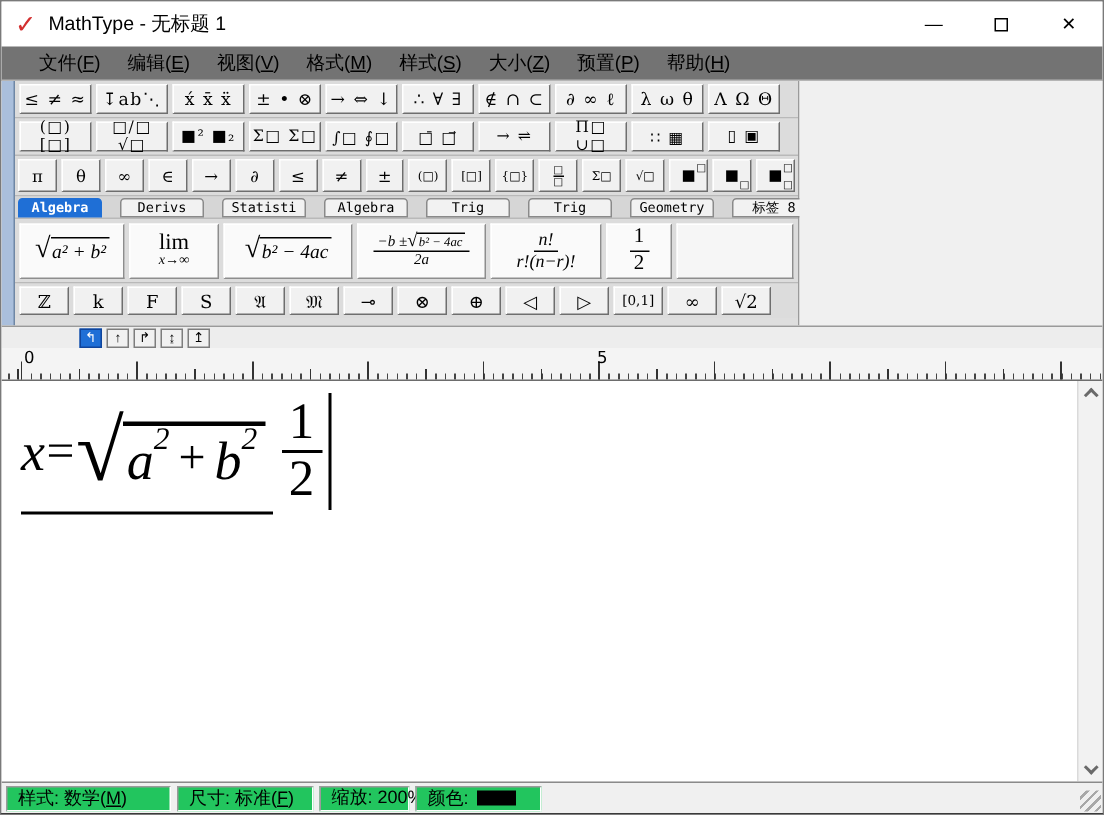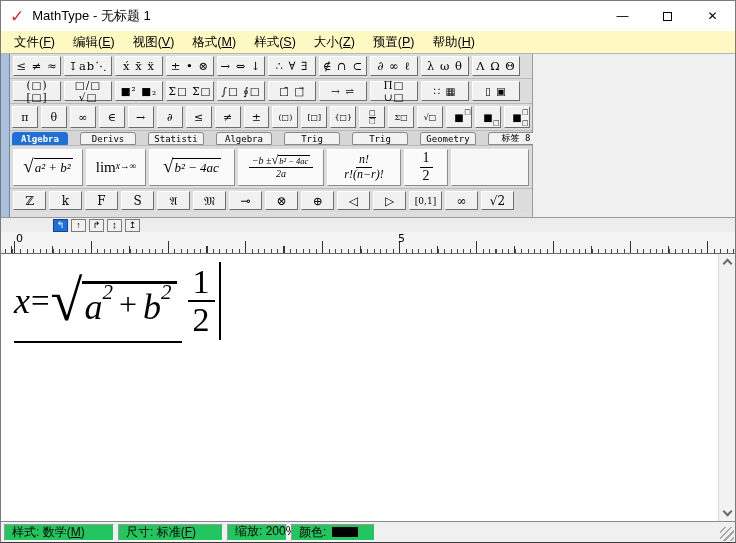--- a/index.html
+++ b/index.html
@@ -7,21 +7,21 @@
   .win{width:736px;height:543px;background:#fff;border:1px solid #7a7a7a;border-bottom-color:#3a3a3a;
        display:flex;flex-direction:column;font-family:"Liberation Sans","DejaVu Sans",sans-serif;color:#000;overflow:hidden;}
   
   .titlebar{height:30px;flex:0 0 30px;display:flex;align-items:center;background:#fff;}
   .logo{color:#d32f2f;font-weight:bold;font-size:17px;margin:0 8px 0 9px;line-height:1;}
   .title{font-size:13px;}
   .tb-sp{flex:1;}
   .wbtn{width:45px;height:30px;display:flex;align-items:center;justify-content:center;font-size:12px;}
   .maxbox{width:9px;height:9px;border:1px solid #000;display:inline-block;}
   
-  .menubar{height:23px;flex:0 0 23px;display:flex;align-items:center;background:#fef9c3;border-bottom:1px solid #b5b5b5;padding-left:4px;}
+  .menubar{height:23px;flex:0 0 23px;display:flex;align-items:center;background:#737373;border-bottom:1px solid #b5b5b5;padding-left:16px;}
   .mitem{font-size:12.5px;padding:3px 9px;}
   
   .toolzone{height:163px;flex:0 0 163px;display:flex;background:#f0f0f0;}
   .strip{width:9px;background:#aabfdc;border-right:1px solid #6f87a5;}
   .panel{width:523px;background:#dedede;border-right:1px solid #9a9a9a;display:flex;flex-direction:column;}
   .zonefill{flex:1;background:#f0f0f0;}
   .prow{display:flex;align-items:center;gap:3px;padding:2px 3px;border-bottom:1px solid #b9b9b9;background:#dcdcdc;}
   .pb{background:#f1f1f1;border:1px solid;border-color:#ffffff #6e6e6e #6e6e6e #ffffff;
       display:flex;align-items:center;justify-content:center;padding:0;color:#000;
       font-family:"DejaVu Serif","Liberation Serif",serif;}
@@ -46,21 +46,21 @@
        font-family:"Liberation Serif","DejaVu Serif",serif;font-style:italic;font-size:13px;}
   .tpl-fill{flex:1;height:37px;background:#f6f6f6;border:1px solid;border-color:#ffffff #8d8d8d #8d8d8d #ffffff;}
   .rowF .pb{width:33px;height:19px;font-size:12px;}
   .rowF{border-bottom:none;}
   
   .mrad{display:inline-flex;align-items:flex-start;}
   .mrad .rs{font-size:1.45em;line-height:0.82;font-style:normal;}
   .mrad .rc{border-top:1.5px solid #000;padding:1px 2px 0 1px;}
   .mfrac{display:inline-flex;flex-direction:column;align-items:center;line-height:1.15;}
   .mfrac .n{border-bottom:1px solid #000;padding:0 3px;}
-  .mlim{display:inline-flex;flex-direction:row;align-items:center;line-height:1;}
+  .mlim{display:inline-flex;flex-direction:column;align-items:center;line-height:1;}
   .mlim .t{font-size:15px;font-style:normal;}
   .mlim .b{font-size:9.5px;}
   
   .tabstops{height:15px;flex:0 0 15px;background:#ededed;border-top:1px solid #9a9a9a;display:flex;align-items:center;gap:3px;padding-left:52px;}
   .ts{width:15px;height:13px;font-size:9px;display:flex;align-items:center;justify-content:center;
       background:#f1f1f1;border:1px solid #7d7d7d;color:#000;padding:0;}
   .ts.sel{background:#1f6fd6;color:#fff;border-color:#10459c;}
   
   .ruler{height:22px;flex:0 0 22px;background:#f4f4f4;border-bottom:1px solid #6d6d6d;position:relative;
          background-image:
@@ -89,21 +89,21 @@
   
   .vscroll{position:absolute;top:0;right:0;bottom:0;width:17px;background:#f2f2f2;border-left:1px solid #dadada;
            display:flex;flex-direction:column;align-items:center;justify-content:space-between;padding:6px 0;}
   .chev{width:7px;height:7px;border-left:2px solid #6a6a6a;border-top:2px solid #6a6a6a;}
   .chev.up{transform:rotate(45deg);}
   .chev.down{transform:rotate(225deg);}
   
   .status{height:21px;flex:0 0 21px;background:#f0f0f0;border-top:1px solid #8a8a8a;display:flex;align-items:center;gap:4px;padding:0 3px;position:relative;}
   .scell{height:17px;background:#22c55e;border:1px solid;border-color:#9a9a9a #ffffff #ffffff #9a9a9a;
          font-size:12px;display:flex;align-items:center;padding:0 7px;white-space:nowrap;}
-  .c1{width:110px;} .c2{width:105px;} .c3{width:60px;align-items:flex-end;} .c4{width:84px;}
+  .c1{width:110px;} .c2{width:91px;} .c3{width:60px;align-items:flex-end;} .c4{width:84px;}
   .swatch{width:26px;height:10px;background:#000;margin-left:6px;flex:0 0 auto;}
   .grip{position:absolute;right:1px;bottom:1px;width:14px;height:14px;
         background:repeating-linear-gradient(135deg,transparent 0 3px,#a8a8a8 3px 4.5px);}
   u{text-underline-offset:1px;}
 </style>
 </head>
 <body>
 
 <div class="win">
 

